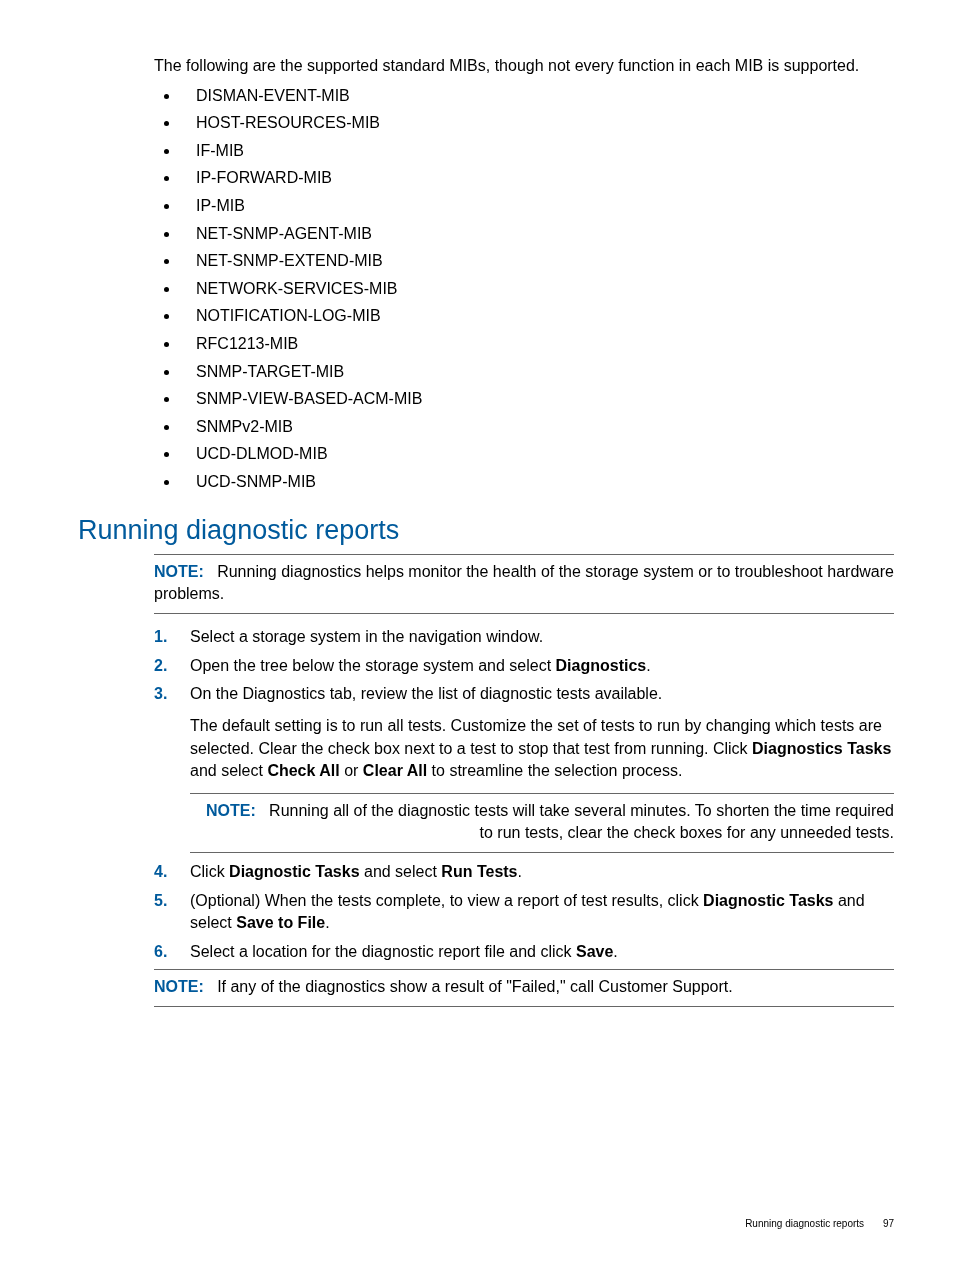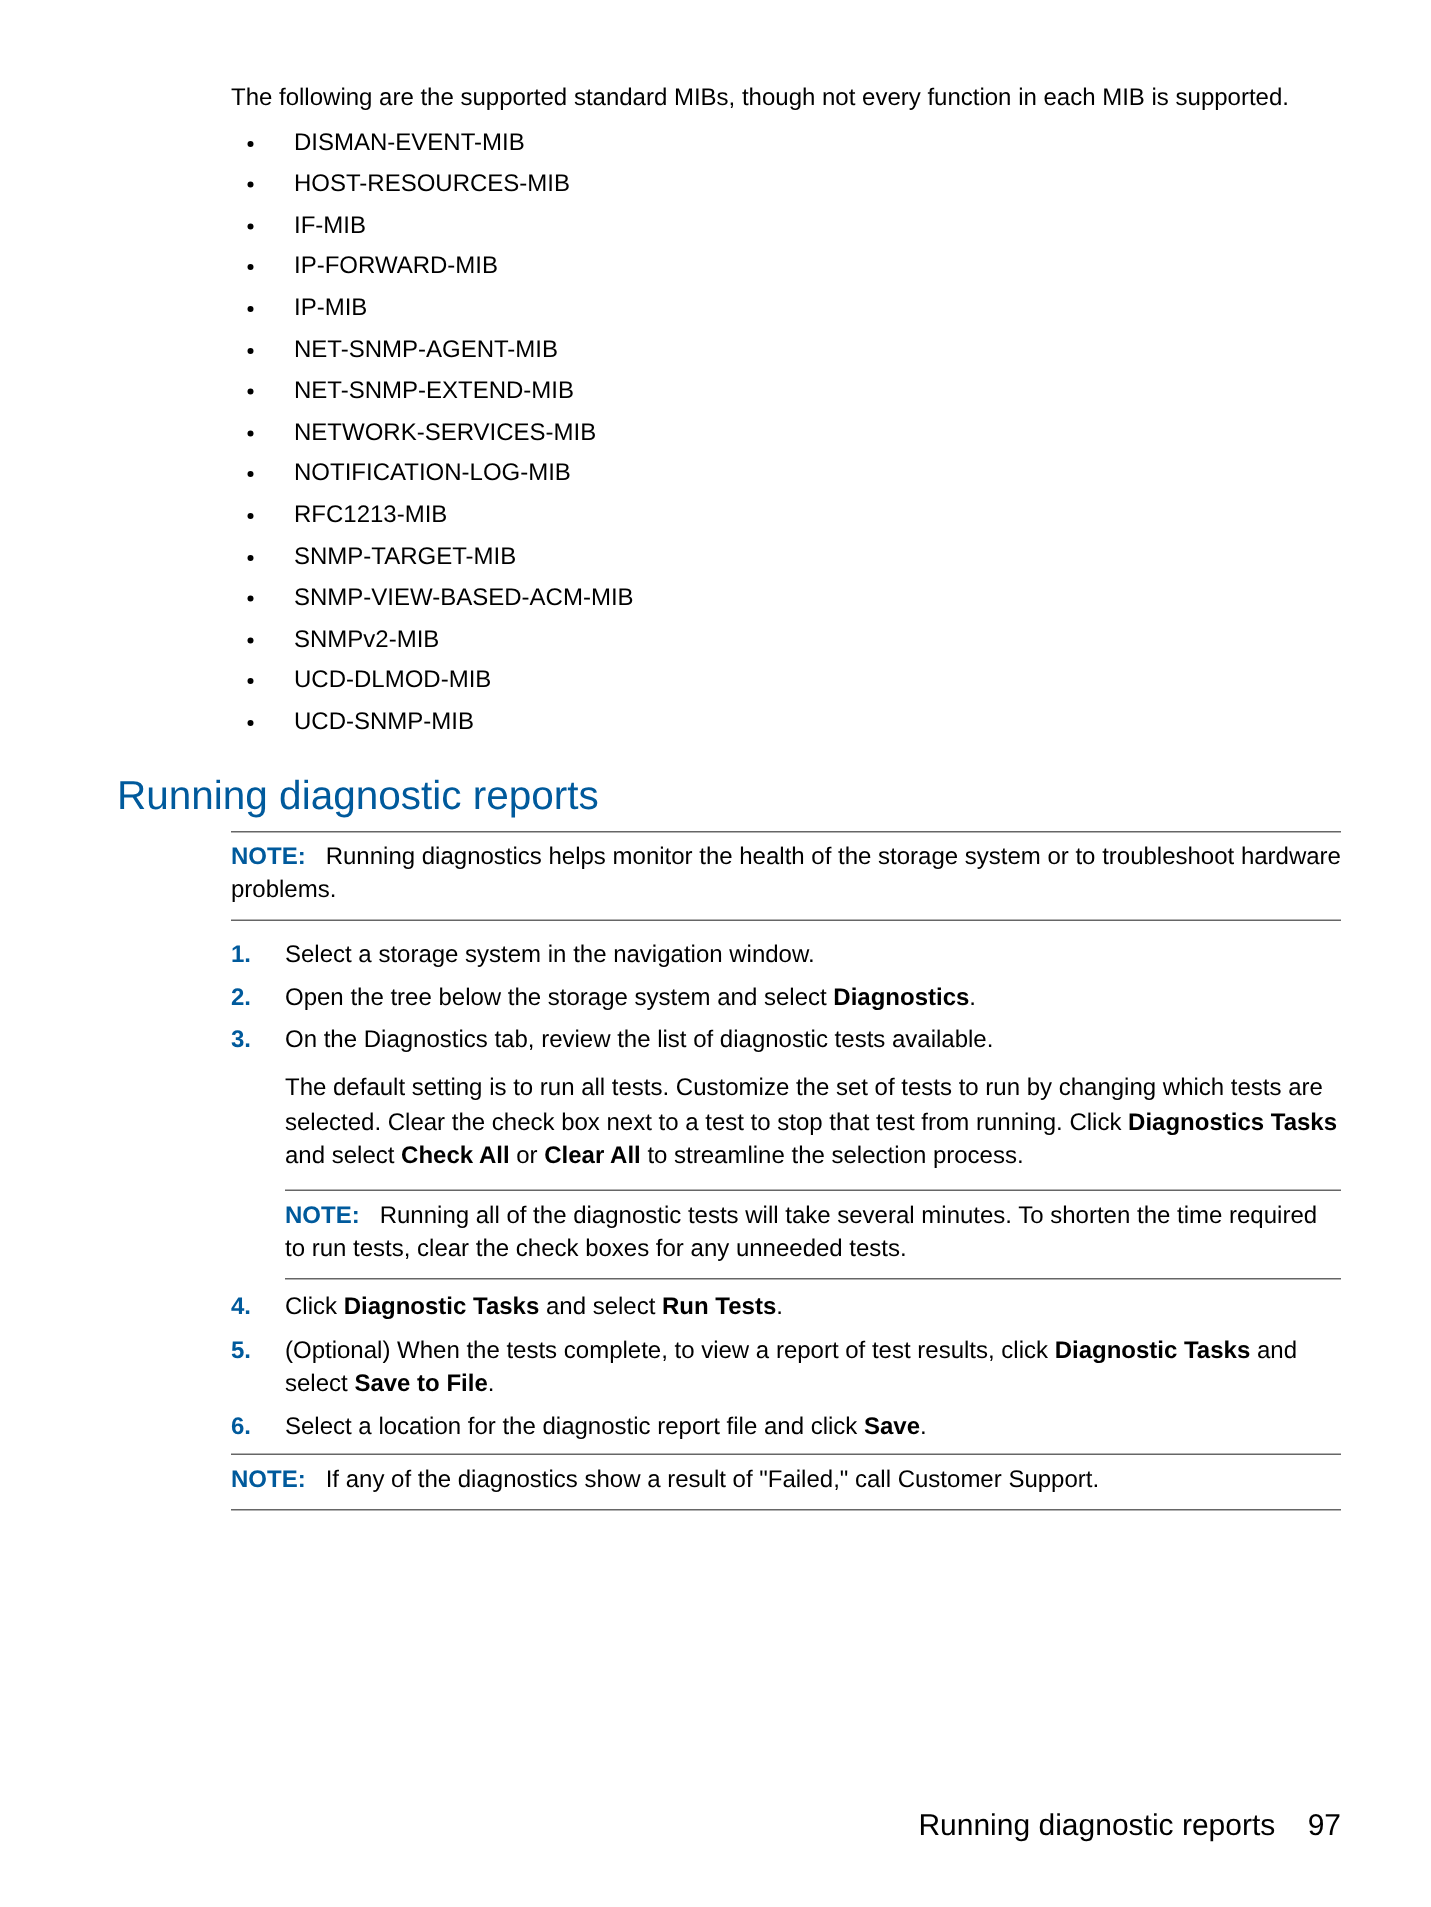--- a/index.html
+++ b/index.html
@@ -79,27 +79,28 @@
     color: #005A9C;
   }
   .step-sub {
     margin-top: 10px;
   }
   .step-note {
     border-top: 1px solid #666;
     border-bottom: 1px solid #666;
     padding: 6px 0 8px 0;
     margin: 10px 0 8px 0;
+    text-align: right;
   }
   .b { font-weight: bold; }
   .footer {
     position: absolute;
     bottom: 42px;
     right: 60px;
-    font-size: 20px;
+    font-size: 10px;
   }
   .footer-title { margin-right: 16px; }
 </style>
 </head>
 <body>
 
 <div class="page">
 
   <div class="body-indent">
     <div class="para">The following are the supported standard MIBs, though not every function in each MIB is supported.</div>

